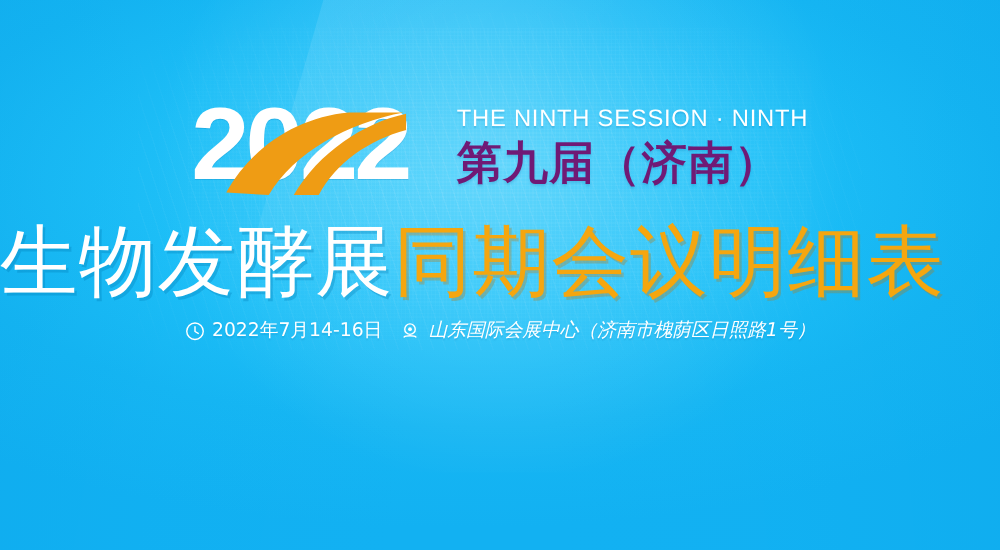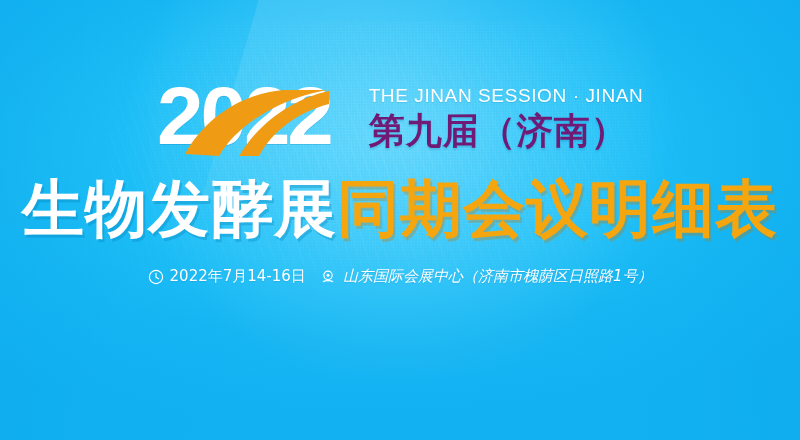--- a/index.html
+++ b/index.html
@@ -151,43 +151,43 @@
     font-family: "DejaVu Sans", "Liberation Sans", sans-serif;
     text-shadow: 0 2px 2px rgba(0,105,165,0.22);
   }
 
   
   .headline {
     position: absolute;
     left: 0;
     right: 0;
     top: 178px;
-    text-align: center;
+    text-align: left;
     white-space: nowrap;
     font-size: 62px;
     line-height: 1;
-    font-weight: 700;
+    font-weight: 400;
     letter-spacing: 1px;
     font-family: "DejaVu Sans", "Liberation Sans", sans-serif;
   }
   .headline .part-white {
     color: #ffffff;
     text-shadow: 2px 3px 0 rgba(0,122,178,0.30);
   }
   .headline .part-orange {
     color: #f5a60f;
     text-shadow: 2px 3px 0 rgba(196,116,0,0.30);
   }
 
   
   .meta {
     position: absolute;
     left: 0;
     right: 0;
-    top: 268px;
+    top: 256px;
     display: flex;
     justify-content: center;
     align-items: center;
     color: #ffffff;
     font-size: 15px;
     line-height: 1;
     white-space: nowrap;
     font-family: "DejaVu Sans", "Liberation Sans", sans-serif;
     text-shadow: 0 1px 1px rgba(0,110,170,0.18);
   }
@@ -222,21 +222,21 @@
 
       <div class="year-wrap">
         <div class="year-text">2022</div>
         <svg class="swoosh" viewBox="0 0 150 70" aria-hidden="true">
           <path d="M6 66 C 26 30, 62 6, 104 2 L 148 2 C 104 10, 60 34, 40 68 Z" fill="#ef9c14"></path>
           <path d="M60 68 C 80 34, 116 10, 150 3 L 150 16 C 120 24, 94 42, 80 68 Z" fill="#ef9c14"></path>
         </svg>
       </div>
 
       <div class="title-block">
-        <div class="en-line">THE JINAN SESSION · JINAN</div>
+        <div class="en-line">THE NINTH SESSION · NINTH</div>
         <div class="cn-line">第九届（济南）</div>
       </div>
 
     </div>
 
     <div class="headline">
       <span class="part-white">生物发酵展</span><span class="part-orange">同期会议明细表</span>
     </div>
 
     <div class="meta">

